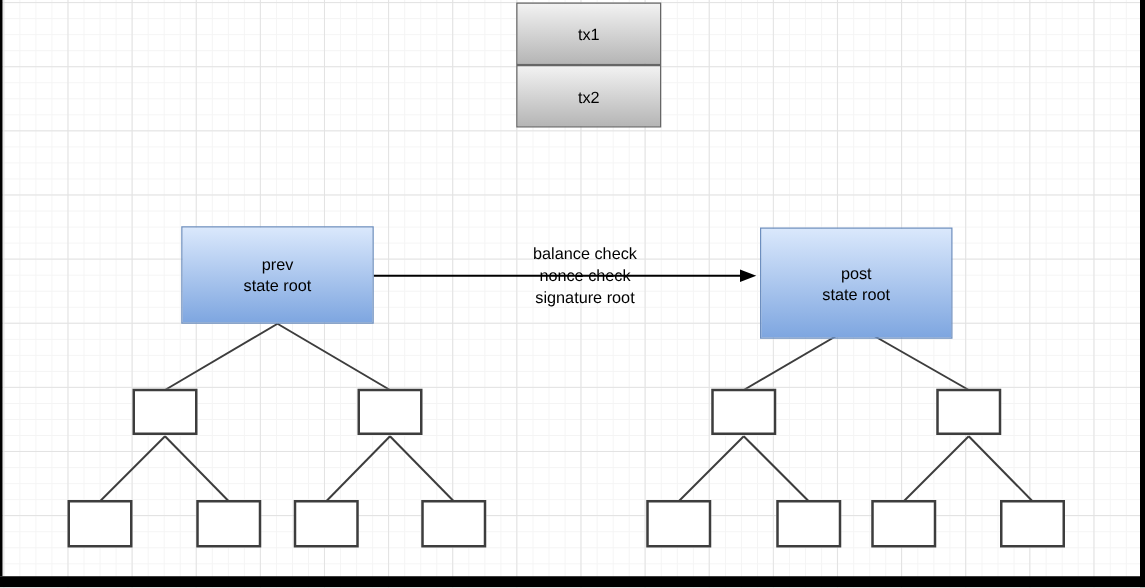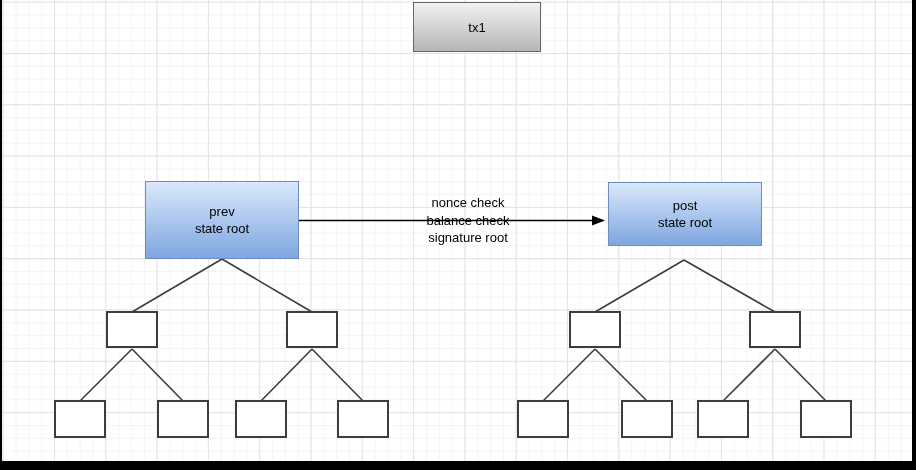--- a/index.html
+++ b/index.html
@@ -27,38 +27,38 @@
     left: 0; top: 0;
     width: 916px; height: 470px;
     pointer-events: none;
   }
   .edge { stroke: var(--edge-color, #3d3d3d); stroke-width: 1.6; fill: none; }
   .arrow-line { stroke: var(--arrow-color, #000); stroke-width: 1.6; fill: none; }
   .arrow-head { fill: var(--arrow-color, #000); stroke: none; }
 
   .tx-stack { position: absolute; left: 413px; top: 2px; width: 104px; }
   .tx-box {
-    width: 128px; height: 50px;
+    width: 116px; height: 50px;
     display: flex; align-items: center; justify-content: center;
     font-size: 13px;
     border: 1.5px solid var(--tx-border, #666);
     background: linear-gradient(to bottom, var(--tx-top, #f5f5f5), var(--tx-bottom, #b3b3b3));
   }
 
   .node-blue {
     position: absolute;
     display: flex; align-items: center; justify-content: center;
     text-align: center;
     white-space: pre-line;
     font-size: 13px; line-height: 17px;
     border: 1.5px solid var(--blue-border, #6c8ebf);
     background: linear-gradient(to bottom, var(--blue-top, #dae8fc), var(--blue-bottom, #7ea6e0));
   }
   .prev-node { left: 145px; top: 181px; width: 154px; height: 78px; }
-  .post-node { left: 608px; top: 182px; width: 154px; height: 64px; }
+  .post-node { left: 608px; top: 182px; width: 154px; height: 89px; }
 
   .arrow-label {
     position: absolute;
     left: 388px; top: 194px; width: 160px;
     text-align: center;
     font-size: 13px; line-height: 17.5px;
   }
 
   .tree-box {
     position: absolute;
@@ -94,30 +94,31 @@
     <line class="edge" x1="595" y1="349" x2="647" y2="401"></line>
     <line class="edge" x1="775" y1="349" x2="723" y2="401"></line>
     <line class="edge" x1="775" y1="349" x2="826" y2="401"></line>
 
     <line class="arrow-line" x1="299" y1="220.5" x2="593" y2="220.5"></line>
     <polygon class="arrow-head" points="605,220.5 592,215.5 592,225.5"></polygon>
   </svg>
 
   <div class="tx-stack">
     <div class="tx-box">tx1</div>
+    <div class="tx-box">tx2</div>
   </div>
 
   <div class="node-blue prev-node">prev
 state root</div>
   <div class="node-blue post-node">post
 state root</div>
 
   <div class="arrow-label">
+    <div>balance check</div>
     <div>nonce check</div>
-    <div>balance check</div>
     <div>signature root</div>
   </div>
 
   <div class="tree-box mid" style="left:106px;"></div>
   <div class="tree-box mid" style="left:286px;"></div>
   <div class="tree-box leaf" style="left:54px;"></div>
   <div class="tree-box leaf" style="left:157px;"></div>
   <div class="tree-box leaf" style="left:235px;"></div>
   <div class="tree-box leaf" style="left:337px;"></div>
 

